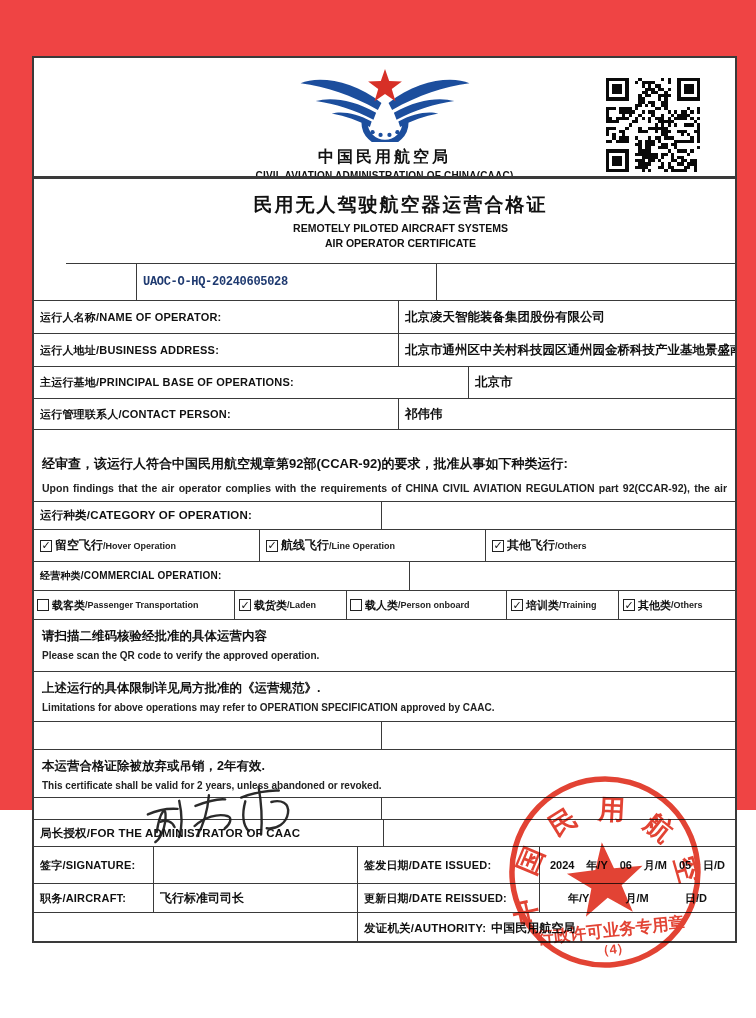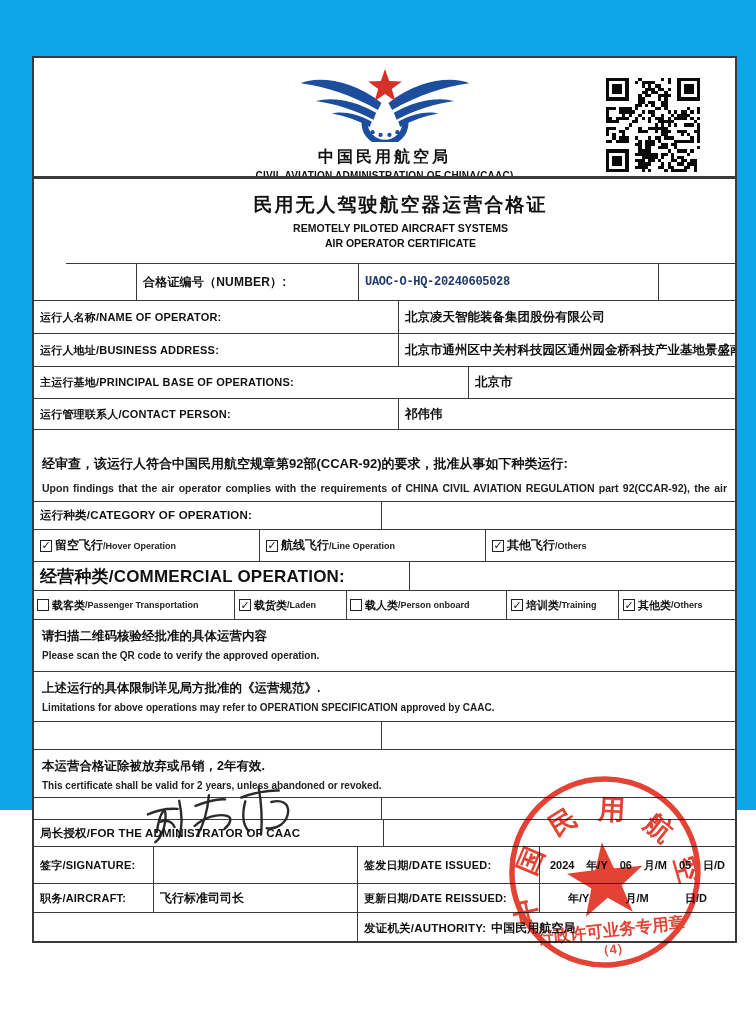--- a/index.html
+++ b/index.html
@@ -2,21 +2,21 @@
 <html><head>
 <meta charset="utf-8">
 <style>
   :root{
     --bd:#3a3a3a;
     --txt:#111;
   }
   *{box-sizing:border-box;margin:0;padding:0;}
   html,body{width:756px;height:1018px;background:#fff;overflow:hidden;
     font-family:"Liberation Sans","DejaVu Sans",sans-serif;color:var(--txt);}
-  .page{position:relative;width:756px;height:810px;background:#0ea5e9;}
+  .page{position:relative;width:756px;height:810px;background:#ef4444;}
   .doc{position:absolute;left:32px;top:56px;width:705px;height:887px;
     border:2px solid var(--bd);background:#fff;}
   .row{display:flex;border-bottom:1.5px solid var(--bd);position:relative;overflow:hidden;}
   .row:last-child{border-bottom:none;}
   .cell{border-right:1.5px solid var(--bd);display:flex;align-items:center;
     padding:2px 6px;overflow:hidden;white-space:nowrap;}
   .cell:last-child{border-right:none;}
   .lbl{font-size:11px;font-weight:bold;letter-spacing:.2px;}
   .val{font-size:12.5px;font-weight:bold;}
   
@@ -89,21 +89,20 @@
     <div class="row title-row">
       <div class="title-cn">民用无人驾驶航空器运营合格证</div>
       <div class="title-en">
         <div>REMOTELY PILOTED AIRCRAFT SYSTEMS</div>
         <div>AIR OPERATOR CERTIFICATE</div>
       </div>
     </div>
 
     <div class="row r-number" style="height:37px">
       <div class="cell" style="width:103px"></div>
-      <div class="cell lbl" style="width:222px;font-size:12px">合格证编号（NUMBER）:</div>
       <div class="cell num-val" style="width:300px">UAOC-O-HQ-20240605028</div>
       <div class="cell" style="flex:1"></div>
     </div>
 
     <div class="row r-field" style="height:33px">
       <div class="cell lbl" style="width:365px">运行人名称/NAME OF OPERATOR:</div>
       <div class="cell val" style="flex:1">北京凌天智能装备集团股份有限公司</div>
     </div>
     <div class="row r-field" style="height:33px">
       <div class="cell lbl" style="width:365px">运行人地址/BUSINESS ADDRESS:</div>
@@ -139,21 +138,21 @@
         <span class="cb-en">/Line Operation</span>
       </div>
       <div class="cell opt" style="flex:1">
         <span class="cb checked"></span>
         <span class="cb-cn">其他飞行</span>
         <span class="cb-en">/Others</span>
       </div>
     </div>
 
     <div class="row" style="height:29px">
-      <div class="cell lbl" style="width:376px;font-size:17px">经营种类/COMMERCIAL OPERATION:</div>
+      <div class="cell lbl" style="width:376px;font-size:10px">经营种类/COMMERCIAL OPERATION:</div>
       <div class="cell" style="flex:1"></div>
     </div>
     <div class="row" style="height:29px">
       <div class="cell opt" style="width:201px;padding:2px 3px">
         <span class="cb"></span>
         <span class="cb-cn" style="font-size:11px">载客类</span>
         <span class="cb-en">/Passenger Transportation</span>
       </div>
       <div class="cell opt" style="width:112px;padding:2px 4px">
         <span class="cb checked"></span>

